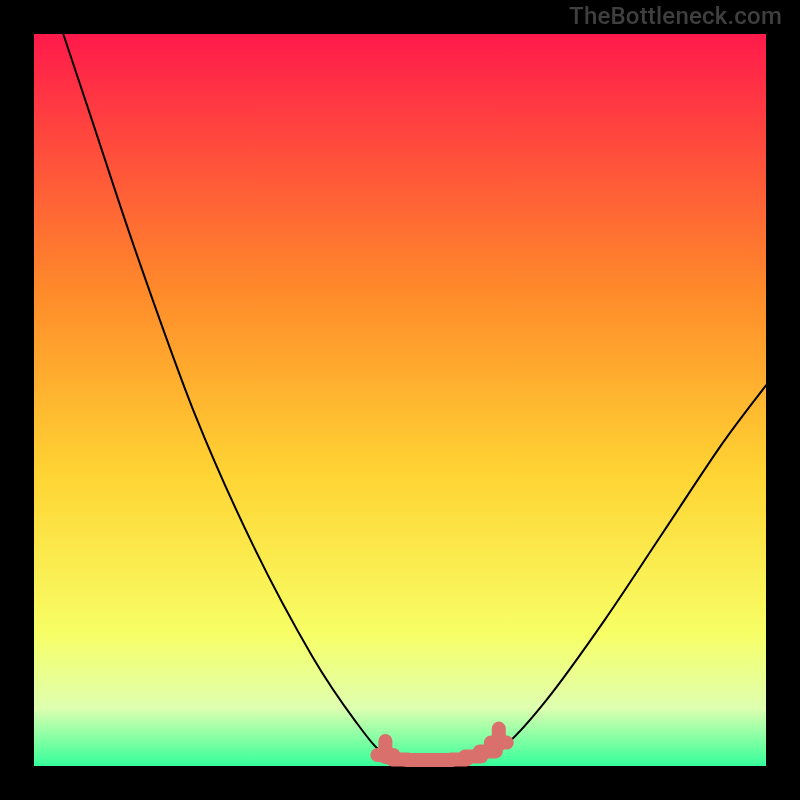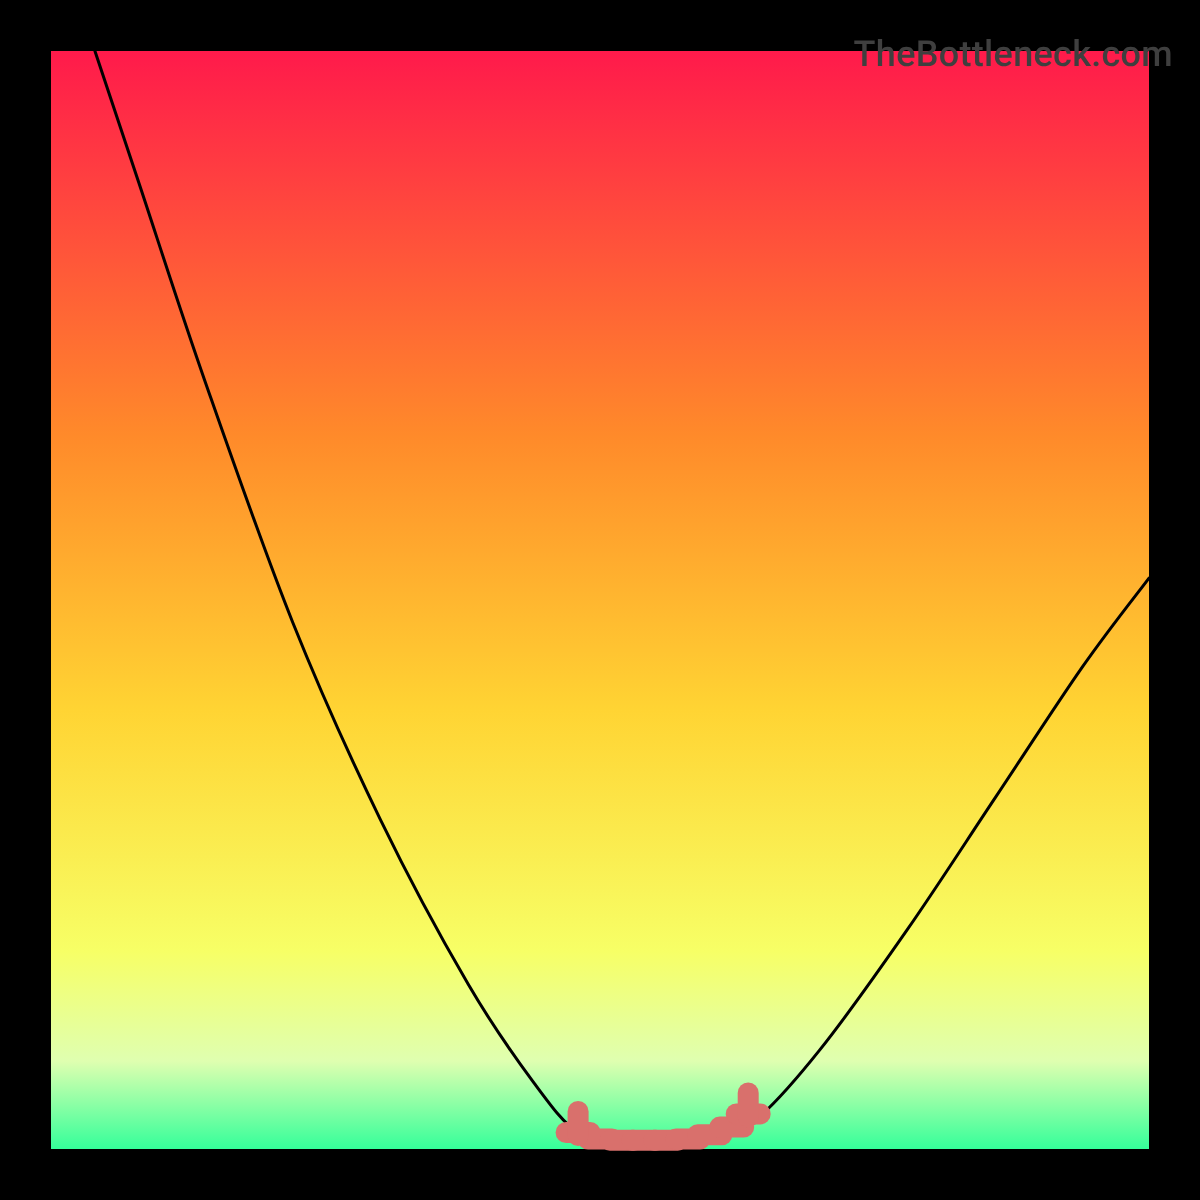--- a/index.html
+++ b/index.html
@@ -1,17 +1,17 @@
 <!DOCTYPE html>
 <html><head>
 <meta charset="utf-8">
 <style>
 html,body{margin:0;padding:0;width:800px;height:800px;background:#000;font-family:-apple-system,BlinkMacSystemFont,"Segoe UI",Roboto,Helvetica,Arial,sans-serif;}
 .stage{position:relative;width:800px;height:800px;}
-.watermark{position:absolute;top:2px;right:18px;color:#3f3f3f;font-size:24px;font-weight:500;letter-spacing:0.2px;margin-top:20px;}
+.watermark{position:absolute;top:2px;right:18px;color:#3f3f3f;font-size:24px;font-weight:500;letter-spacing:0.2px;}
 svg{display:block;}
 </style>
 </head>
 <body>
 
 <div class="stage">
 
   <svg id="chart-svg" width="800" height="800" viewBox="0 0 800 800">
     <defs>
       <linearGradient id="heat" x1="0" y1="0" x2="0" y2="1">

